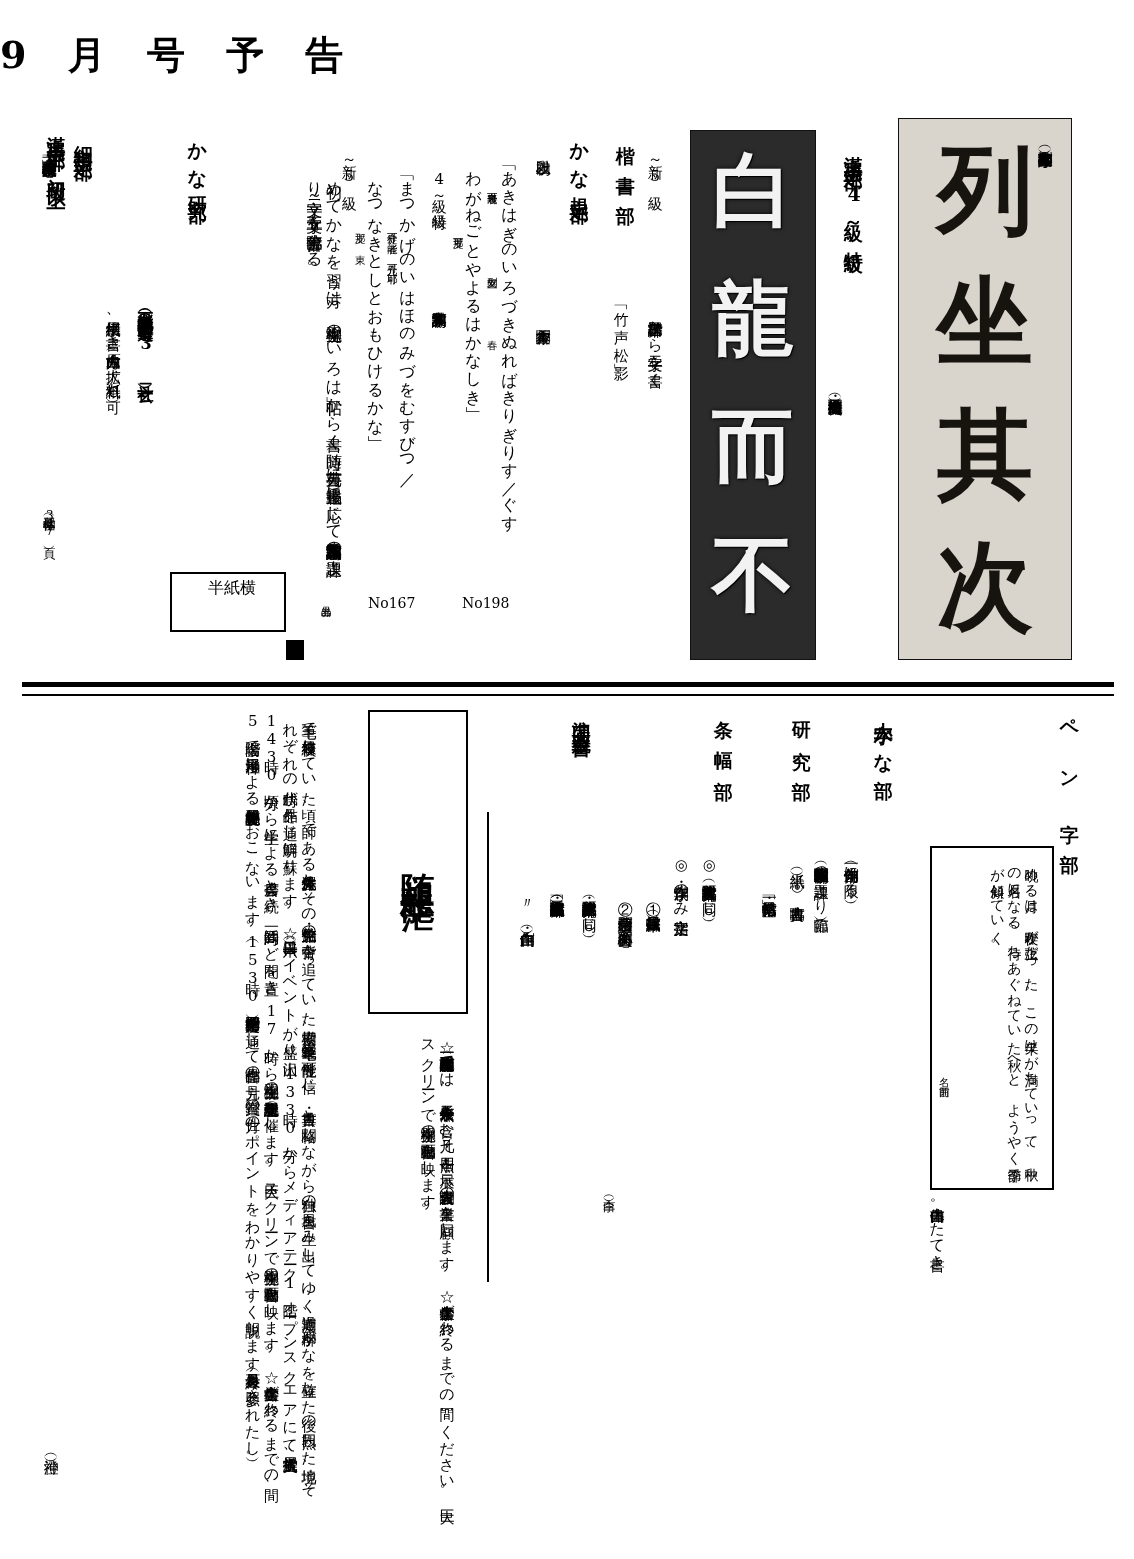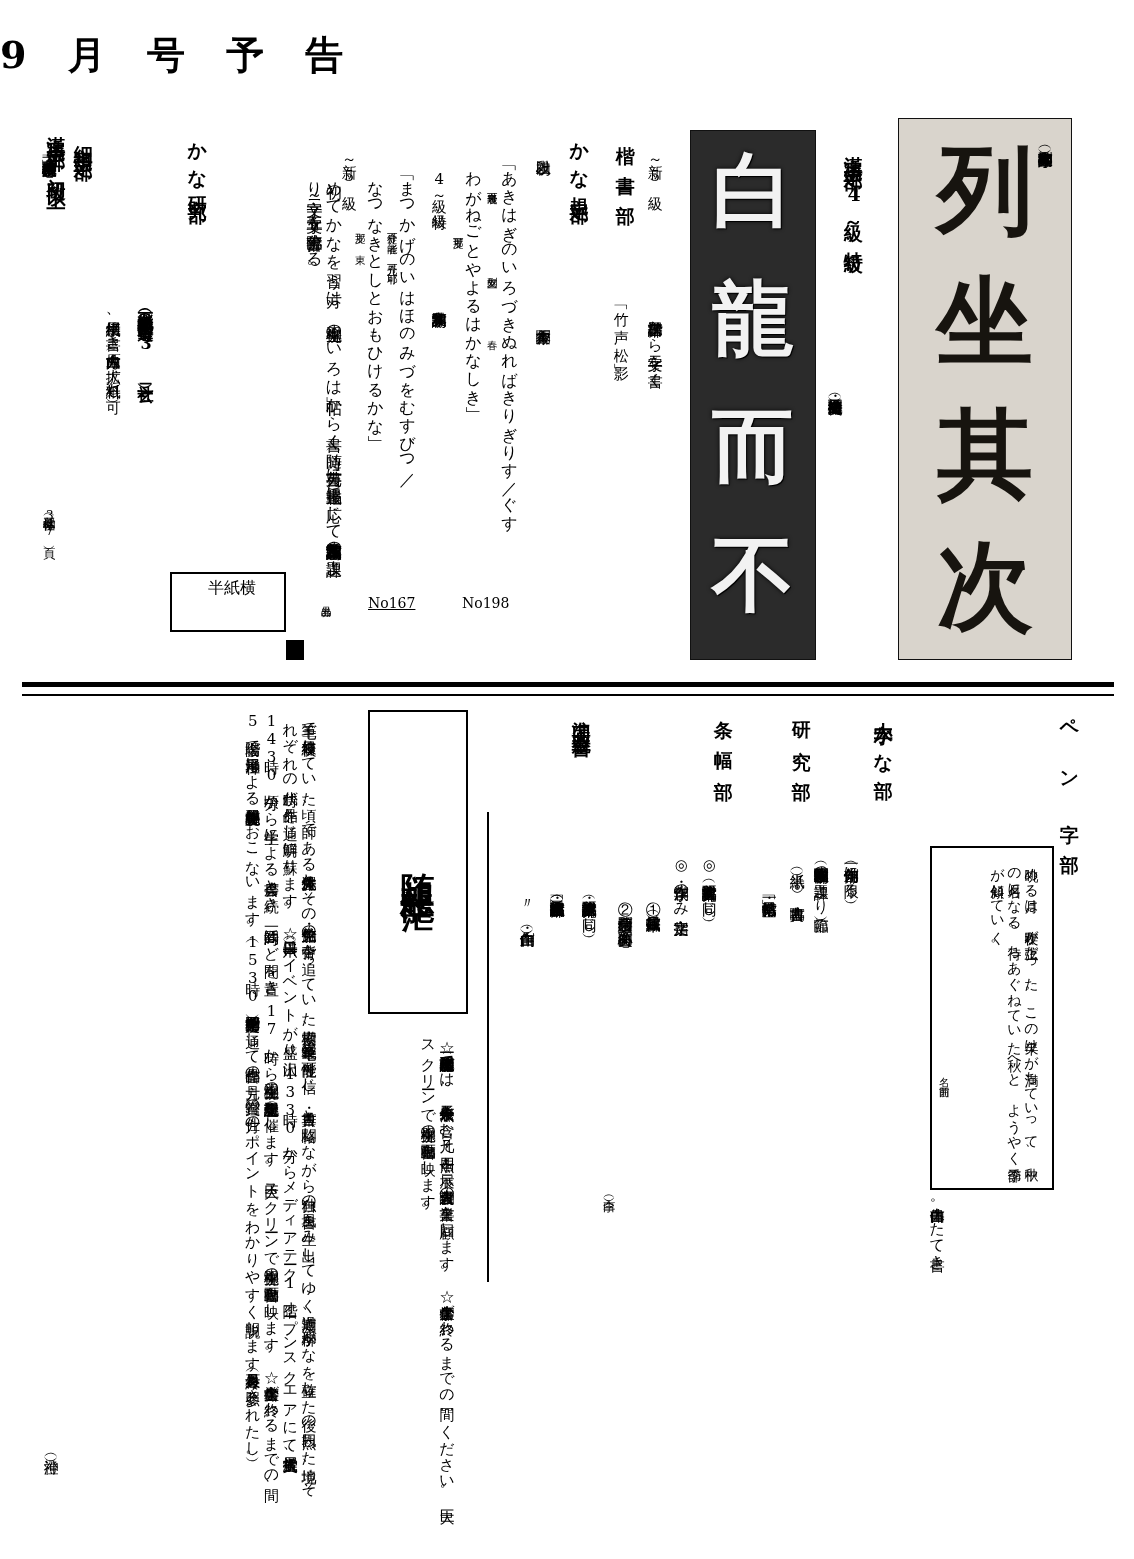--- a/index.html
+++ b/index.html
@@ -124,21 +124,21 @@
   <div class="v xs" style="position:absolute;left:452px;top:230px;height:200px;">可那支　　　　　　　　　</div>
 
   <div class="v bd" style="position:absolute;left:430px;top:170px;height:88px;">4級～特級</div>
   <div class="v bd" style="position:absolute;left:430px;top:300px;height:190px;">粘葉本和漢朗詠集</div>
 
   <div class="v bd" style="position:absolute;left:398px;top:170px;height:330px;font-size:16px;">「まつかげのいはほのみづをむすびつゝ／</div>
   <div class="v xs" style="position:absolute;left:386px;top:225px;height:250px;">徒可介　者能　　元可介　可耶　　　</div>
   <div class="v bd" style="position:absolute;left:366px;top:170px;height:330px;font-size:16px;">なつなきとしとおもひけるかな」</div>
   <div class="v xs" style="position:absolute;left:354px;top:225px;height:230px;">那支　　東　　　　　　</div>
 
-  <div class="v sm" style="position:absolute;left:368px;top:595px;height:60px;writing-mode:horizontal-tb;font-size:14px;text-decoration:underline;">No167</div>
+  <div class="v sm" style="position:absolute;left:368px;top:595px;height:60px;writing-mode:horizontal-tb;font-size:14px;">No167</div>
   <div class="v sm" style="position:absolute;left:462px;top:595px;height:60px;writing-mode:horizontal-tb;font-size:14px;">No198</div>
 
   <div class="v hd" style="position:absolute;left:614px;top:130px;height:140px;">楷 書 部</div>
   <div class="v bd" style="position:absolute;left:646px;top:152px;height:110px;">新～5級</div>
   <div class="v bd" style="position:absolute;left:612px;top:300px;height:180px;">「竹 声 松 影」</div>
   <div class="v bd" style="position:absolute;left:646px;top:310px;height:270px;">楷書部課題から二文字を書く</div>
 
   <div class="v hd" style="position:absolute;left:186px;top:130px;height:150px;">かな研究部</div>
   <div class="v bd" style="position:absolute;left:340px;top:152px;height:110px;">新～5級</div>
   <div class="v bd" style="position:absolute;left:254px;top:170px;height:400px;width:90px;font-size:16px;">初めてかなを習う方は、翠柳先生の「いろは帖」から書く（随時、書芸苑に掲載）上達に応じて粘葉本和漢朗詠集月課題の課題より二文字～五文字を部分臨書する。</div>

